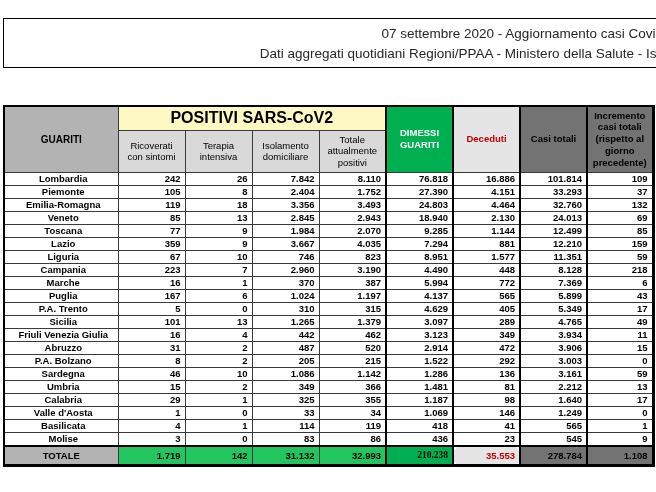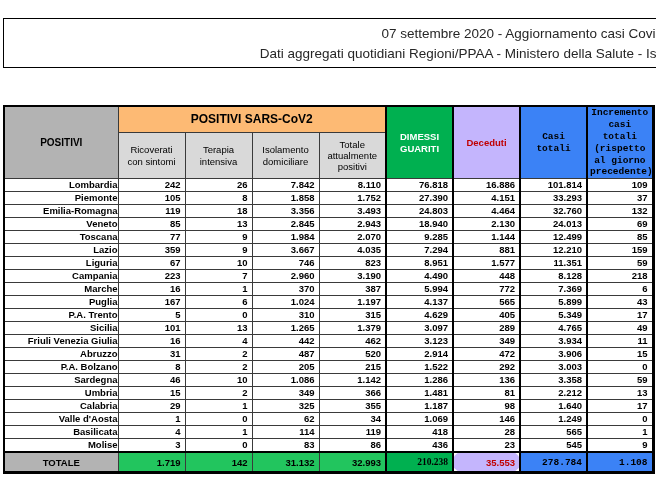--- a/index.html
+++ b/index.html
@@ -39,43 +39,43 @@
     border-right-width: 3px;
     border-bottom-width: 3px;
   }
   th, td {
     border: 1px solid #3a3a3a;
     overflow: hidden;
     box-sizing: border-box;
   }
   thead th { font-weight: bold; text-align: center; }
   .regione-h { background: #B3B3B3; font-size: 10px; }
-  .group-h  { background: #fdba74; font-size: 12px; height: 24px; }
+  .group-h  { background: #fef9c3; font-size: 16px; height: 24px; }
   .sub-h {
     background: #D9D9D9;
     font-size: 9.5px;
     font-weight: normal;
     height: 42px;
     line-height: 1.2;
     padding: 0 3px;
   }
   .colored-h { font-size: 9.5px; line-height: 1.25; padding: 0 2px; }
   .c-green  { background: #00B050; color: #ffffff; margin-top: 32px; }
-  .c-red    { background: #c4b5fd; color: #C00000; }
-  .c-yellow { background: #3b82f6; color: #000000; font-family: Liberation Mono, monospace; }
+  .c-red    { background: #e5e5e5; color: #C00000; }
+  .c-yellow { background: #737373; color: #000000; }
   tbody td {
     font-size: 9.5px;
     font-weight: bold;
     height: 12px;
     line-height: 12px;
     padding: 0;
     background: #ffffff;
     color: #000;
   }
-  td.region { text-align: right; padding-left: 4px; }
+  td.region { text-align: center; padding-left: 4px; }
   td.num    { text-align: right; padding-right: 4px; }
   .sep { border-left: 2px solid #000; }
   tfoot td {
     font-size: 9.5px;
     font-weight: bold;
     height: 20px;
     border-top: 2px solid #000;
     color: #000;
   }
   .total-label { background: #B3B3B3; text-align: center; }
@@ -98,21 +98,21 @@
       <col style="width:67px">
       <col style="width:67px">
       <col style="width:67px">
     <col style="width:67px">
       <col style="width:67px">
       <col style="width:67px">
       <col style="width:66px">
   </colgroup>
   <thead>
     <tr>
-      <th class="regione-h" rowspan="2">POSITIVI</th>
+      <th class="regione-h" rowspan="2">GUARITI</th>
       <th class="group-h" colspan="4">POSITIVI SARS-CoV2</th>
       <th class="colored-h c-green sep" rowspan="2">DIMESSI GUARITI</th>
       <th class="colored-h c-red sep" rowspan="2">Deceduti</th>
       <th class="colored-h c-yellow sep" rowspan="2">Casi totali</th>
       <th class="colored-h c-yellow sep" rowspan="2">Incremento casi totali (rispetto al giorno precedente)</th>
     </tr>
     <tr>
       <th class="sub-h">Ricoverati con sintomi</th>
       <th class="sub-h">Terapia intensiva</th>
       <th class="sub-h">Isolamento domiciliare</th>
@@ -128,21 +128,21 @@
         <td class="num">8.110</td>
         <td class="num sep">76.818</td>
         <td class="num sep">16.886</td>
         <td class="num sep">101.814</td>
         <td class="num sep">109</td>
       </tr>
       <tr>
         <td class="region">Piemonte</td>
         <td class="num">105</td>
         <td class="num">8</td>
-        <td class="num">1.858</td>
+        <td class="num">2.404</td>
         <td class="num">1.752</td>
         <td class="num sep">27.390</td>
         <td class="num sep">4.151</td>
         <td class="num sep">33.293</td>
         <td class="num sep">37</td>
       </tr>
       <tr>
         <td class="region">Emilia-Romagna</td>
         <td class="num">119</td>
         <td class="num">18</td>
@@ -286,21 +286,21 @@
         <td class="num sep">0</td>
       </tr>
       <tr>
         <td class="region">Sardegna</td>
         <td class="num">46</td>
         <td class="num">10</td>
         <td class="num">1.086</td>
         <td class="num">1.142</td>
         <td class="num sep">1.286</td>
         <td class="num sep">136</td>
-        <td class="num sep">3.358</td>
+        <td class="num sep">3.161</td>
         <td class="num sep">59</td>
       </tr>
       <tr>
         <td class="region">Umbria</td>
         <td class="num">15</td>
         <td class="num">2</td>
         <td class="num">349</td>
         <td class="num">366</td>
         <td class="num sep">1.481</td>
         <td class="num sep">81</td>
@@ -315,35 +315,35 @@
         <td class="num">355</td>
         <td class="num sep">1.187</td>
         <td class="num sep">98</td>
         <td class="num sep">1.640</td>
         <td class="num sep">17</td>
       </tr>
       <tr>
         <td class="region">Valle d'Aosta</td>
         <td class="num">1</td>
         <td class="num">0</td>
-        <td class="num">62</td>
+        <td class="num">33</td>
         <td class="num">34</td>
         <td class="num sep">1.069</td>
         <td class="num sep">146</td>
         <td class="num sep">1.249</td>
         <td class="num sep">0</td>
       </tr>
       <tr>
         <td class="region">Basilicata</td>
         <td class="num">4</td>
         <td class="num">1</td>
         <td class="num">114</td>
         <td class="num">119</td>
         <td class="num sep">418</td>
-        <td class="num sep">28</td>
+        <td class="num sep">41</td>
         <td class="num sep">565</td>
         <td class="num sep">1</td>
       </tr>
       <tr>
         <td class="region">Molise</td>
         <td class="num">3</td>
         <td class="num">0</td>
         <td class="num">83</td>
         <td class="num">86</td>
         <td class="num sep">436</td>

